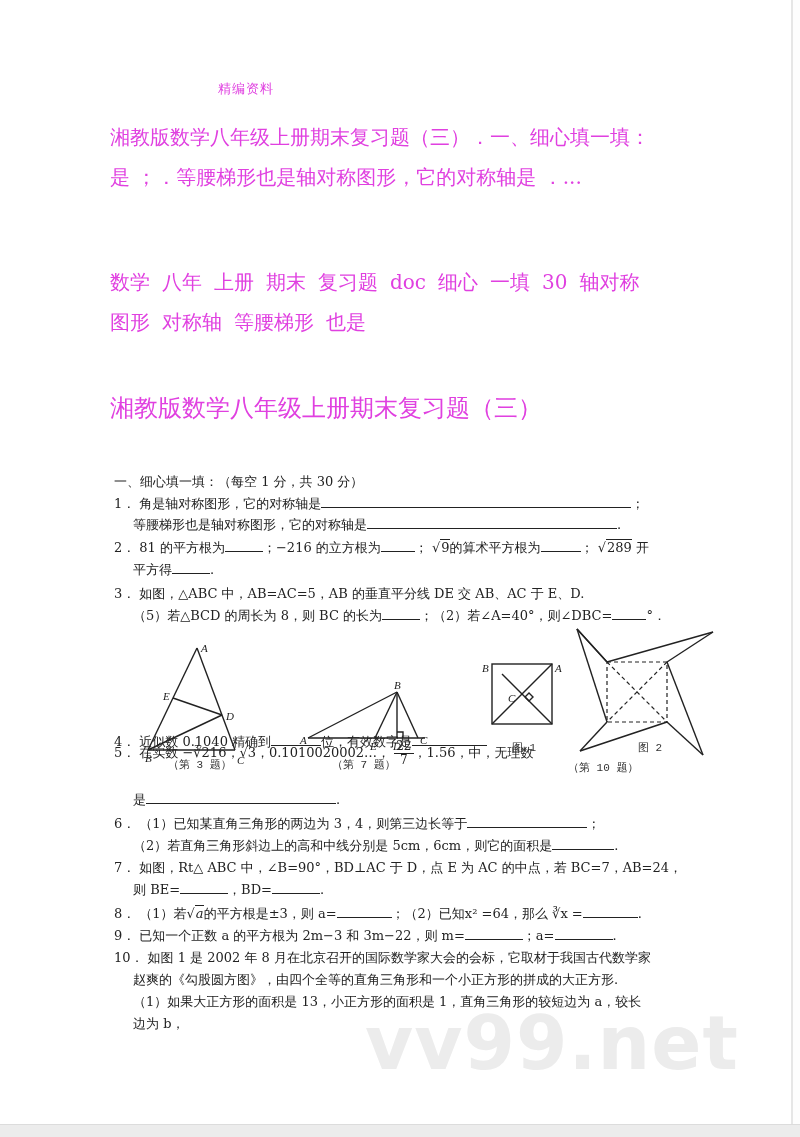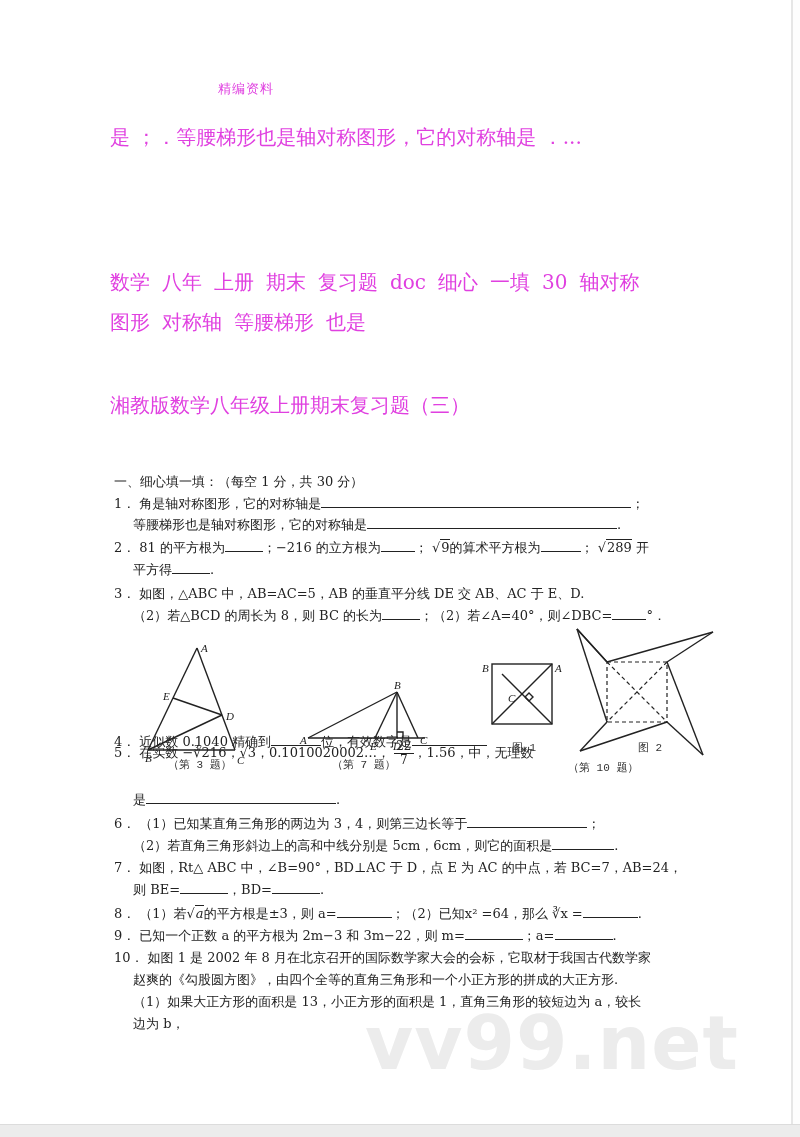--- a/index.html
+++ b/index.html
@@ -23,21 +23,21 @@
     position: absolute; left: 218px; top: 80px;
     font-size: 13px; letter-spacing: 1px;
   }
   .summary {
     position: absolute; left: 110px; width: 590px;
     font-size: 20px; line-height: 40px;
   }
   .summary-para { top: 117px; }
   .summary-tags { top: 262px; word-spacing: 6px; }
   .summary-tags span { margin-right: 12px; }
-  .doc-title { position: absolute; left: 110px; top: 392px; font-size: 20px; }
+  .doc-title { position: absolute; left: 110px; top: 392px; font-size: 24px; }
 
   .exam {
     position: absolute; left: 114px; width: 590px; font-size: 13px; line-height: 24px;
   }
   .line { position: absolute; left: 0; white-space: nowrap; }
   .indent { padding-left: 19px; }
   .blank {
     display: inline-block; border-bottom: 1px solid #222; height: 14px;
     vertical-align: baseline;
   }
@@ -57,20 +57,21 @@
   .sqrt { border-top: 1px solid #222; padding-left: 1px; }
 </style>
 </head>
 <body>
 
 <div class="page">
 
   <div class="head-title magenta">精编资料</div>
 
   <div class="summary summary-para magenta">
+    <div>湘教版数学八年级上册期末复习题（三）．一、细心填一填：</div>
     <div>是 ；．等腰梯形也是轴对称图形，它的对称轴是 ．...</div>
   </div>
 
   <div class="summary summary-tags magenta">
     <span>数学</span><span>八年</span><span>上册</span><span>期末</span><span>复习题</span><span>doc</span><span>细心</span><span>一填</span><span>30</span><span>轴对称</span><br><span>图形</span><span>对称轴</span><span>等腰梯形</span><span>也是</span>
   </div>
 
   <div class="doc-title magenta">湘教版数学八年级上册期末复习题（三）</div>
 
   <div class="exam" style="top:470px;">
@@ -87,21 +88,21 @@
       <span class="num">2．</span><span>81 的平方根为</span><span class="blank" style="width:38px"></span><span>；−216 的立方根为</span><span class="blank" style="width:34px"></span><span>；</span> √<span class="sqrt">9</span><span>的算术平方根为</span><span class="blank" style="width:40px"></span><span>；</span> √<span class="sqrt">289</span> <span>开</span>
     </div>
     <div class="line indent" style="top:88px;">
       <span>平方得</span><span class="blank" style="width:38px"></span><span>.</span>
     </div>
 
     <div class="line" style="top:112px;">
       <span class="num">3．</span><span>如图，△ABC 中，AB=AC=5，AB 的垂直平分线 DE 交 AB、AC 于 E、D.</span>
     </div>
     <div class="line indent" style="top:134px;">
-      <span>（2）若△BCD 的周长为 8，则 BC 的长为</span><span class="blank" style="width:38px"></span><span>；（2）若∠A=40°，则∠DBC=</span><span class="blank" style="width:34px"></span><span>°．</span>
+      <span>（5）若△BCD 的周长为 8，则 BC 的长为</span><span class="blank" style="width:38px"></span><span>；（2）若∠A=40°，则∠DBC=</span><span class="blank" style="width:34px"></span><span>°．</span>
     </div>
 
     <div class="line" style="top:260px;">
       <span class="num">4．</span><span>近似数 0.1040 精确到</span><span class="blank" style="width:50px"></span><span>位，有效数字是</span><span class="blank" style="width:75px"></span>
     </div>
 
     <div class="line" style="top:270px;">
       <span class="num">5．</span><span>在实数</span> <span>−∛216，√3，</span><span>0.1010020002…，</span> <span class="frac"><span class="n">22</span><span class="d">7</span></span><span>，1.56，</span><span>中，无理数</span>
     </div>
     <div class="line indent" style="top:318px;">

